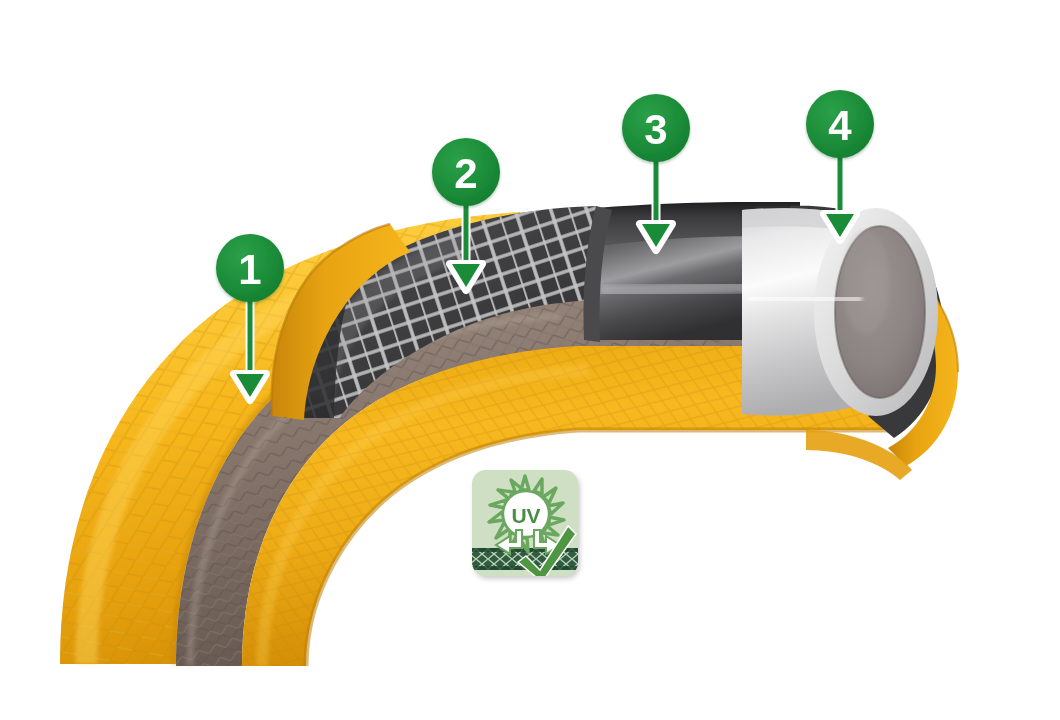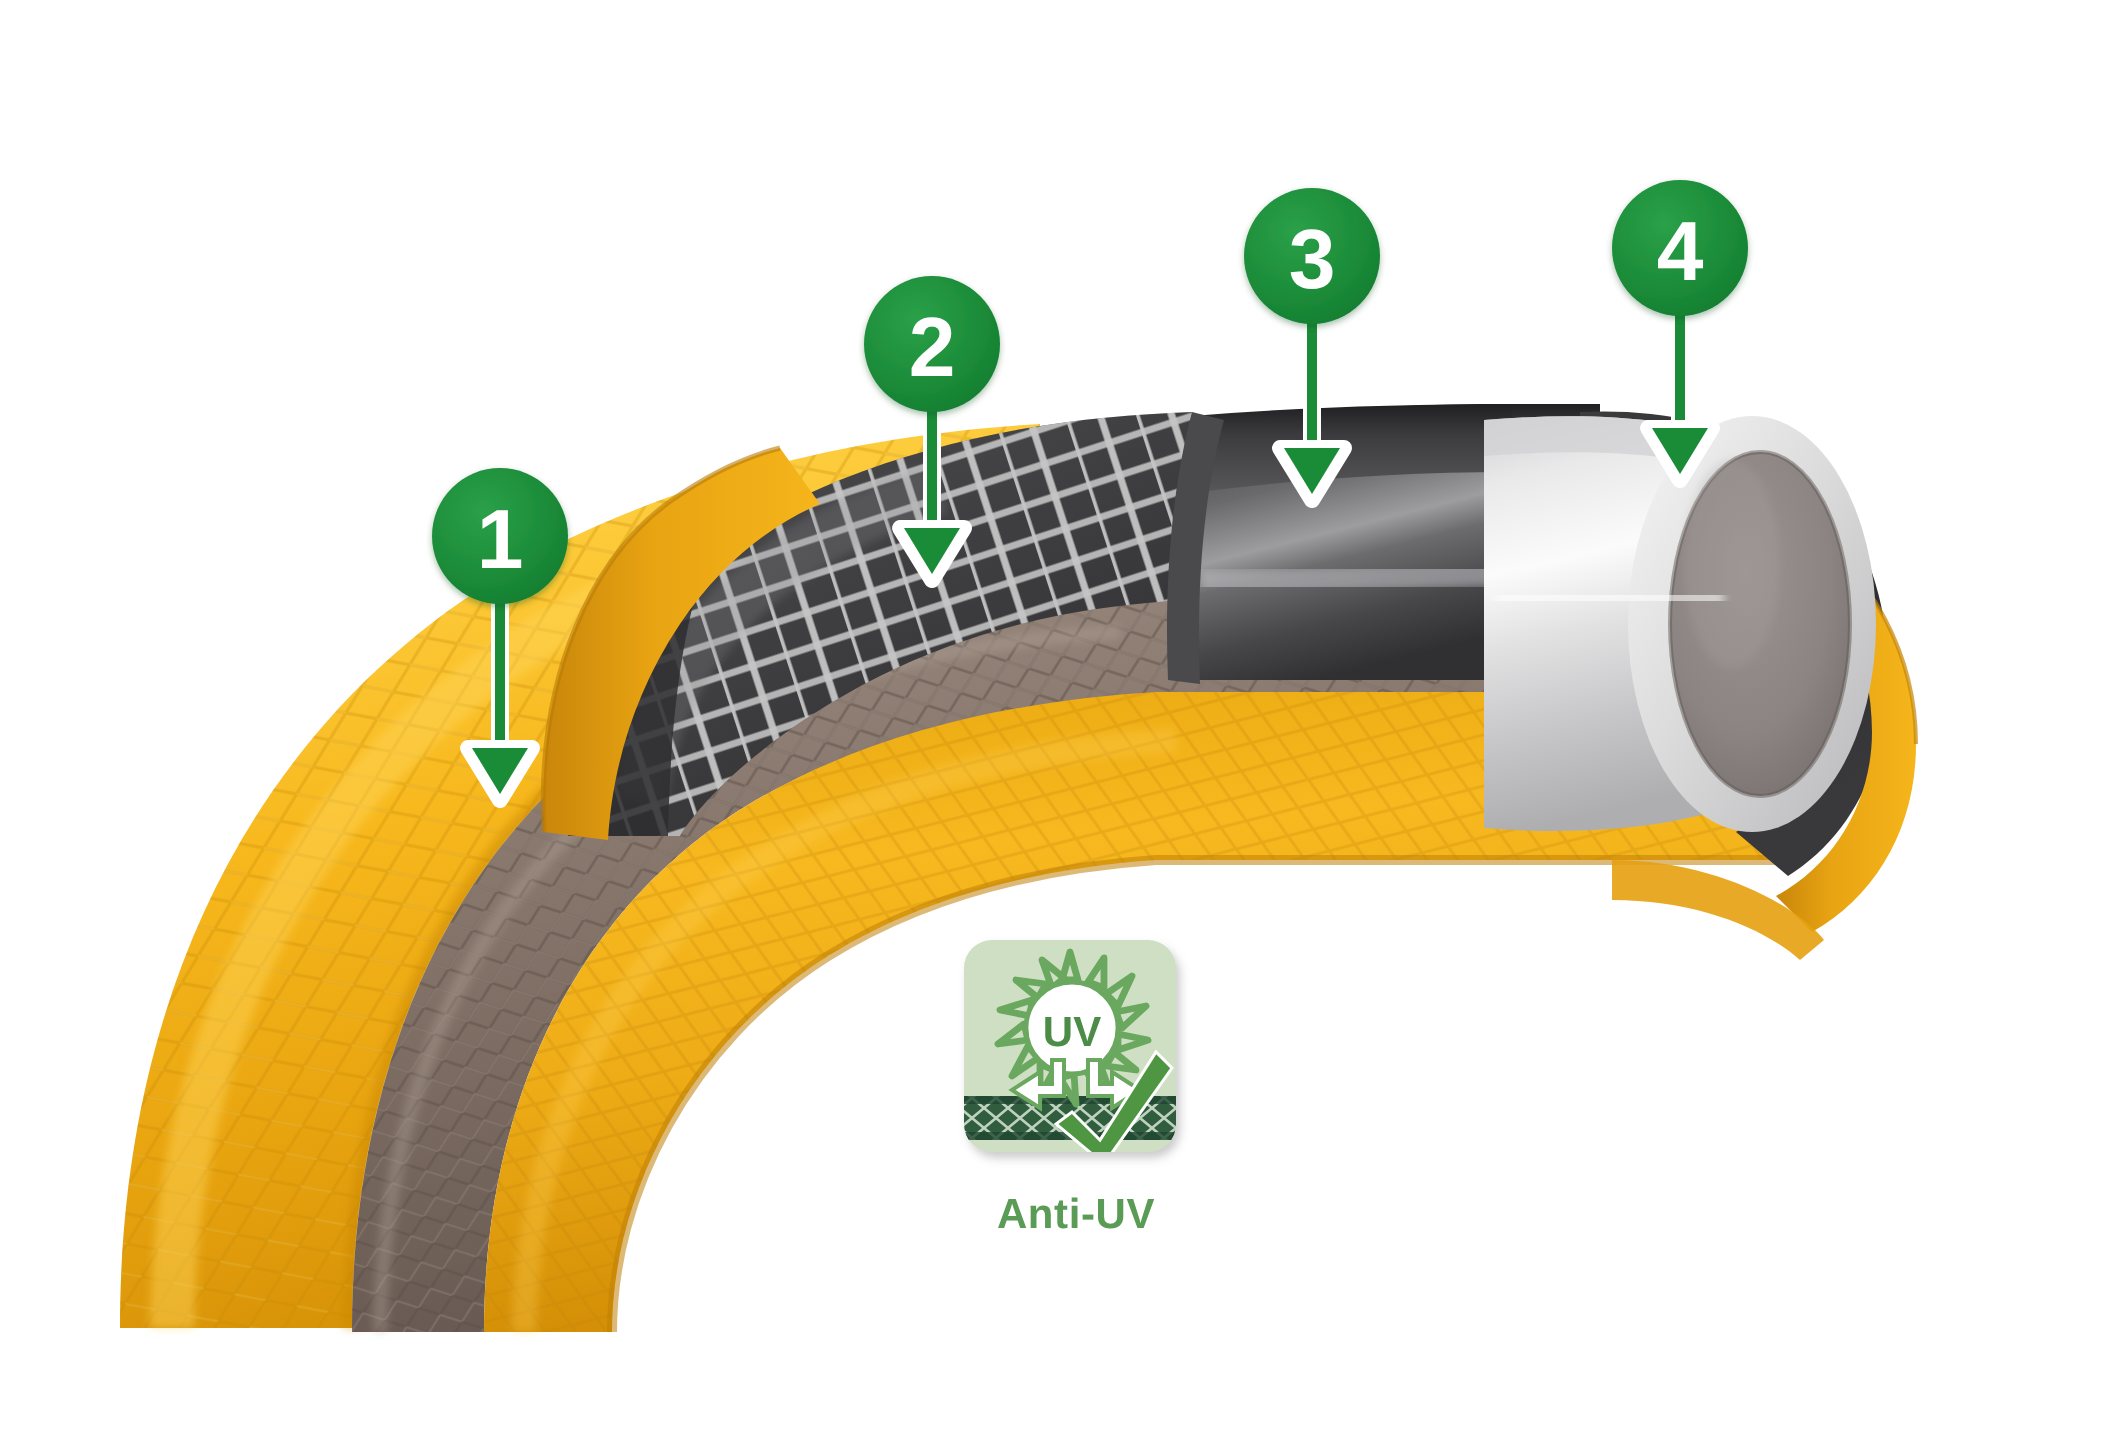--- a/index.html
+++ b/index.html
@@ -29,21 +29,21 @@
     display: block;
   }
   .badge-num {
     font-family: "Liberation Sans", sans-serif;
     font-weight: bold;
     font-size: 42px;
     fill: #ffffff;
   }
   #uv-badge {
     position: absolute;
-    left: 474px;
+    left: 464px;
     top: 464px;
     width: 128px;
     height: 170px;
   }
   .uv-label {
     position: absolute;
     left: 0;
     top: 132px;
     width: 128px;
     text-align: center;
@@ -469,16 +469,15 @@
         <text x="62" y="59" text-anchor="middle" font-family="Liberation Sans, sans-serif" font-size="21" font-weight="bold" fill="#4c8c46">UV</text>
 
         <g fill="#ffffff" stroke="#6aa75f" stroke-width="2">
           <path d="M58 66 L58 84 L46 84 L46 90 L32 81 L46 72 L46 78 L52 78 L52 66 Z"></path>
           <path d="M70 66 L70 84 L82 84 L82 90 L96 81 L82 72 L82 78 L76 78 L76 66 Z"></path>
         </g>
 
         <path d="M62 92 L76 106 L104 62 L112 70 L78 118 L54 98 Z" fill="#4e9641" stroke="#ffffff" stroke-width="1.5"></path>
       </g>
     </svg>
-    <div class="uv-label">Anti-UV</div>
   </div>
 
 </div>
 
 </body></html>

